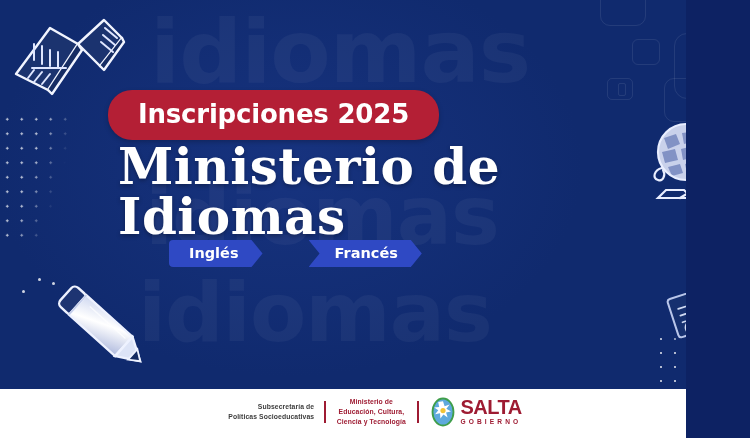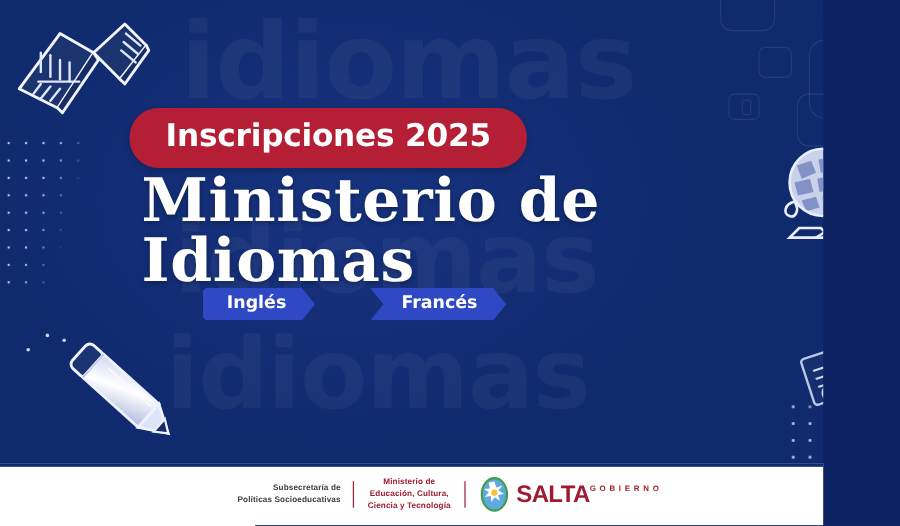--- a/index.html
+++ b/index.html
@@ -119,21 +119,21 @@
     padding-right:10px;
   }
   .vdiv { width:1.6px; height:22px; background:#9e1b32; }
   .f-min {
     color:#9e1b32; font-size:6.8px; line-height:1.45; text-align:center;
     font-weight:bold; letter-spacing:0.1px;
     padding:0 11px;
     font-family:"Liberation Sans", sans-serif;
   }
   .salta { display:flex; align-items:center; gap:6px; padding-left:12px; }
-  .salta-txt { display:flex; flex-direction:row; }
+  .salta-txt { display:flex; flex-direction:column; }
   .salta-main {
     color:#9e1b32; font-size:20px; font-weight:bold; line-height:0.95;
     letter-spacing:-0.5px; font-family:"Liberation Sans", sans-serif;
   }
   .salta-sub {
     color:#9e1b32; font-size:6.6px; font-weight:bold; line-height:1;
     letter-spacing:3.1px; margin-top:2px;
     font-family:"Liberation Sans", sans-serif;
   }
   .bluebar { position:absolute; left:0; top:0; width:750px; height:3px; background:#102a6e; }

